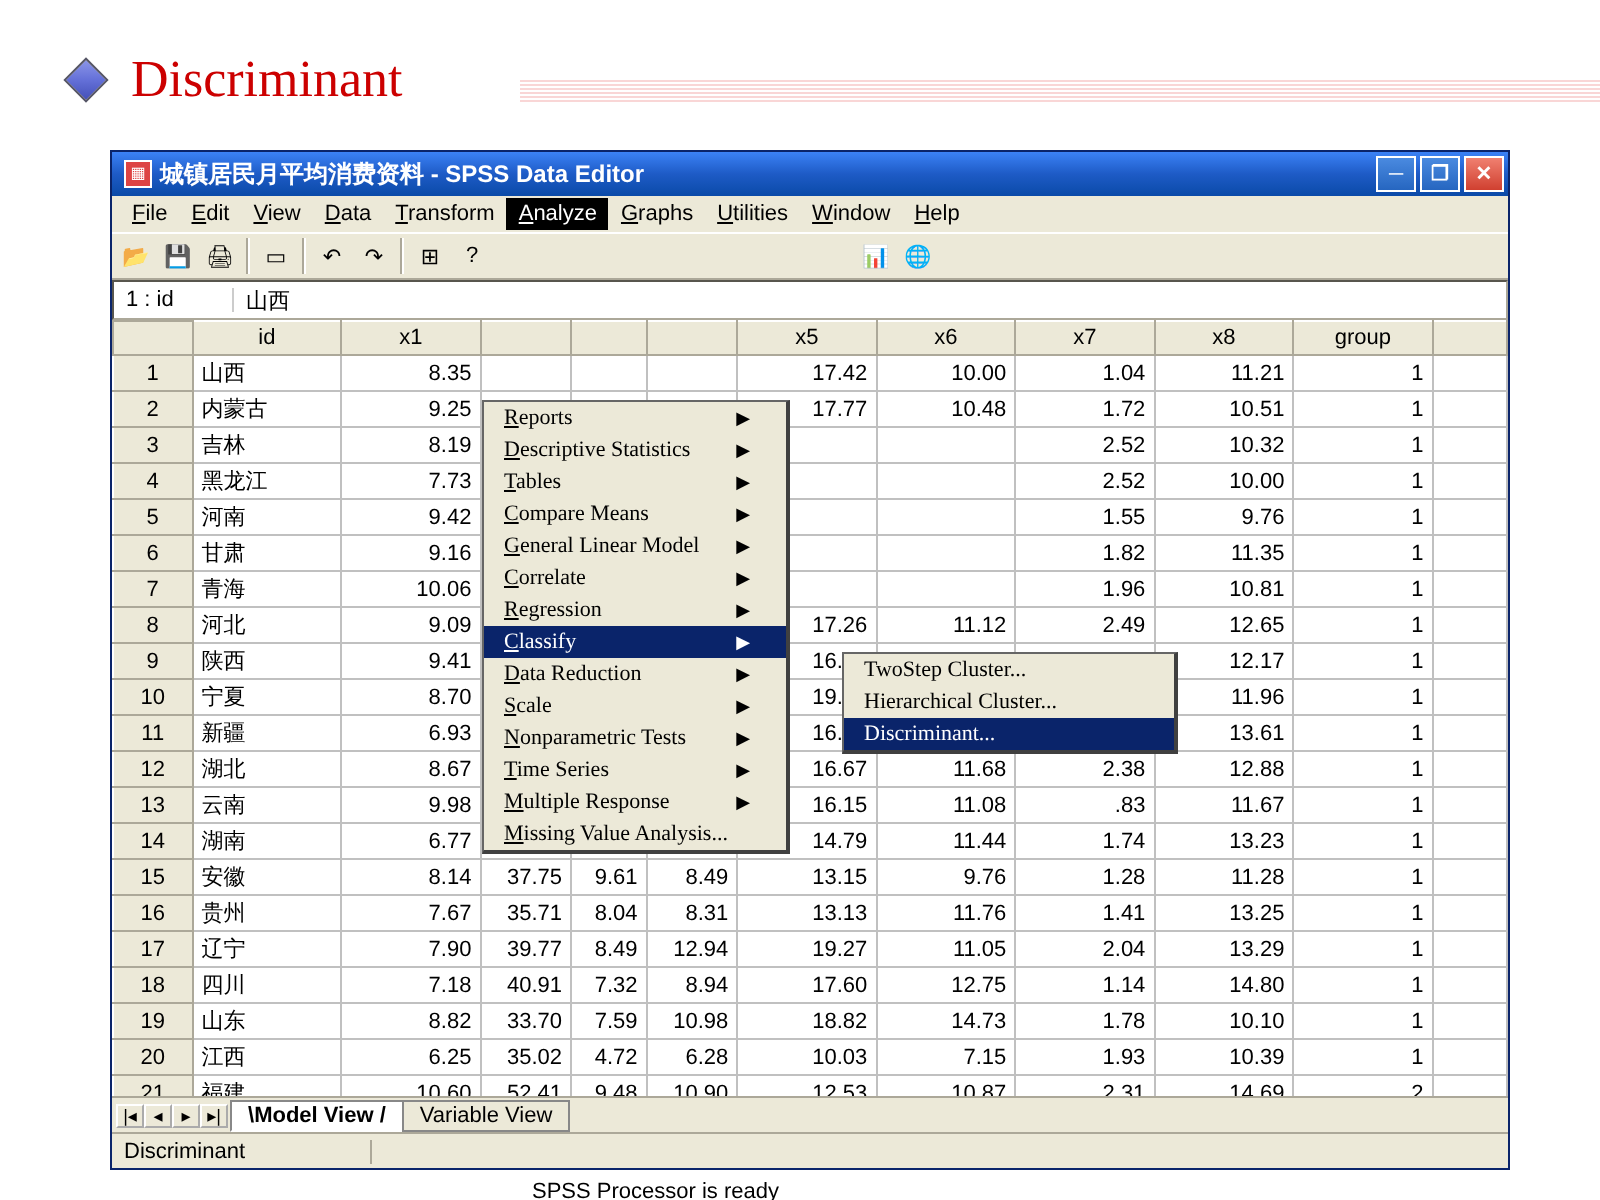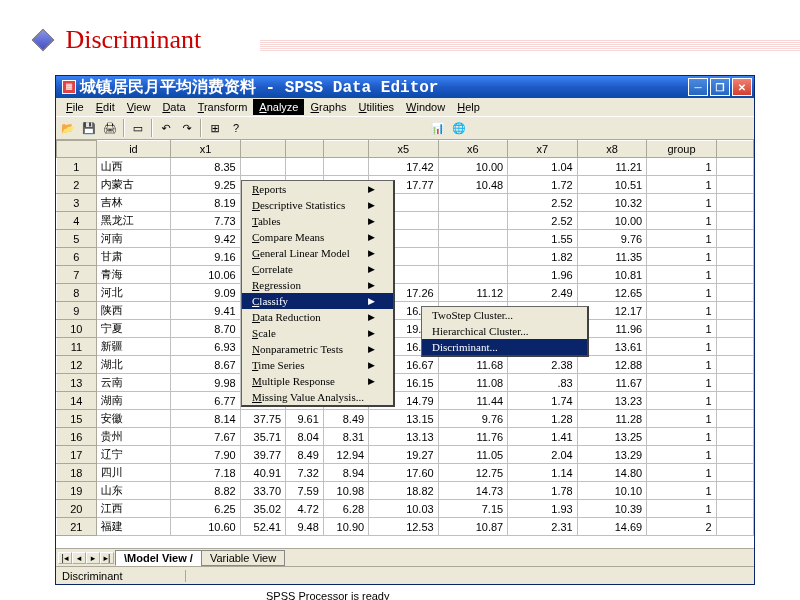--- a/index.html
+++ b/index.html
@@ -7,21 +7,21 @@
     
     .slide-header { padding: 25px 0 0 35px; position: relative; }
     .diamond-bullet { display: inline-block; width: 16px; height: 16px; background: linear-gradient(135deg, #8b95e8 0%, #6470d8 50%, #4450b8 100%); transform: rotate(45deg); margin-right: 10px; vertical-align: middle; border: 1px solid #556; }
     .slide-title { font-size: 26px; color: #c00; font-family: "Times New Roman", serif; vertical-align: middle; }
     .dotted-line { position: absolute; top: 40px; left: 260px; right: 0; height: 12px; background: repeating-linear-gradient(0deg, transparent 0, transparent 1px, #f9d6d6 1px, #f9d6d6 2px); }
     
     .app-window { position: absolute; top: 75px; left: 55px; width: 700px; height: 510px; border: 1px solid #0a246a; background: #ece9d8; display: flex; flex-direction: column; }
     
     .titlebar { height: 22px; background: linear-gradient(to bottom, #3b82f6 0%, #1e5bc6 50%, #0a4aa8 100%); display: flex; align-items: center; padding: 0 2px; }
     .titlebar-icon { width: 14px; height: 14px; background: #d44; margin: 0 4px; border: 1px solid #fff; font-size: 8px; color: #fff; text-align: center; line-height: 12px; }
-    .titlebar-text { color: #fff; font-size: 16px; font-weight: bold; flex: 1; font-family: Liberation Mono, monospace; }
+    .titlebar-text { color: #fff; font-size: 12px; font-weight: bold; flex: 1; font-family: Liberation Sans, sans-serif; }
     .win-btns { display: flex; gap: 2px; }
     .win-btn { width: 20px; height: 18px; border: 1px solid #fff; display: flex; align-items: center; justify-content: center; font-size: 10px; font-weight: bold; color: #fff; font-family: Arial; }
     .win-min { background: linear-gradient(#4a8ae0,#2666c0); }
     .win-max { background: linear-gradient(#4a8ae0,#2666c0); }
     .win-close { background: linear-gradient(#f08070,#d04030); }
     
     .menubar { height: 18px; background: #ece9d8; display: flex; align-items: center; padding: 0 4px; font-size: 11px; font-family: "MS Sans Serif", sans-serif; }
     .menubar span { padding: 2px 6px; }
     .menubar span u { text-decoration: underline; }
     .menu-active { background: #000000; color: #fff; }
@@ -104,20 +104,24 @@
     <div class="tb-btn">↶</div>
     <div class="tb-btn">↷</div>
     <div class="tb-sep"></div>
     <div class="tb-btn">⊞</div>
     <div class="tb-btn">?</div>
     <div style="width:180px"></div>
     <div class="tb-btn">📊</div>
     <div class="tb-btn">🌐</div>
   </div>
 
+  <div class="cell-ref">
+    <div class="cell-ref-label">1 : id</div>
+    <div class="cell-ref-val">山西</div>
+  </div>
 
   <div class="grid-area">
     <table id="grid">
         <tbody>
           <tr>
             <th class="corner"></th>
             <th style="width:60px">id</th>
             <th style="width:56px">x1</th>
             <th style="width:30px"></th>
             <th style="width:30px"></th>

